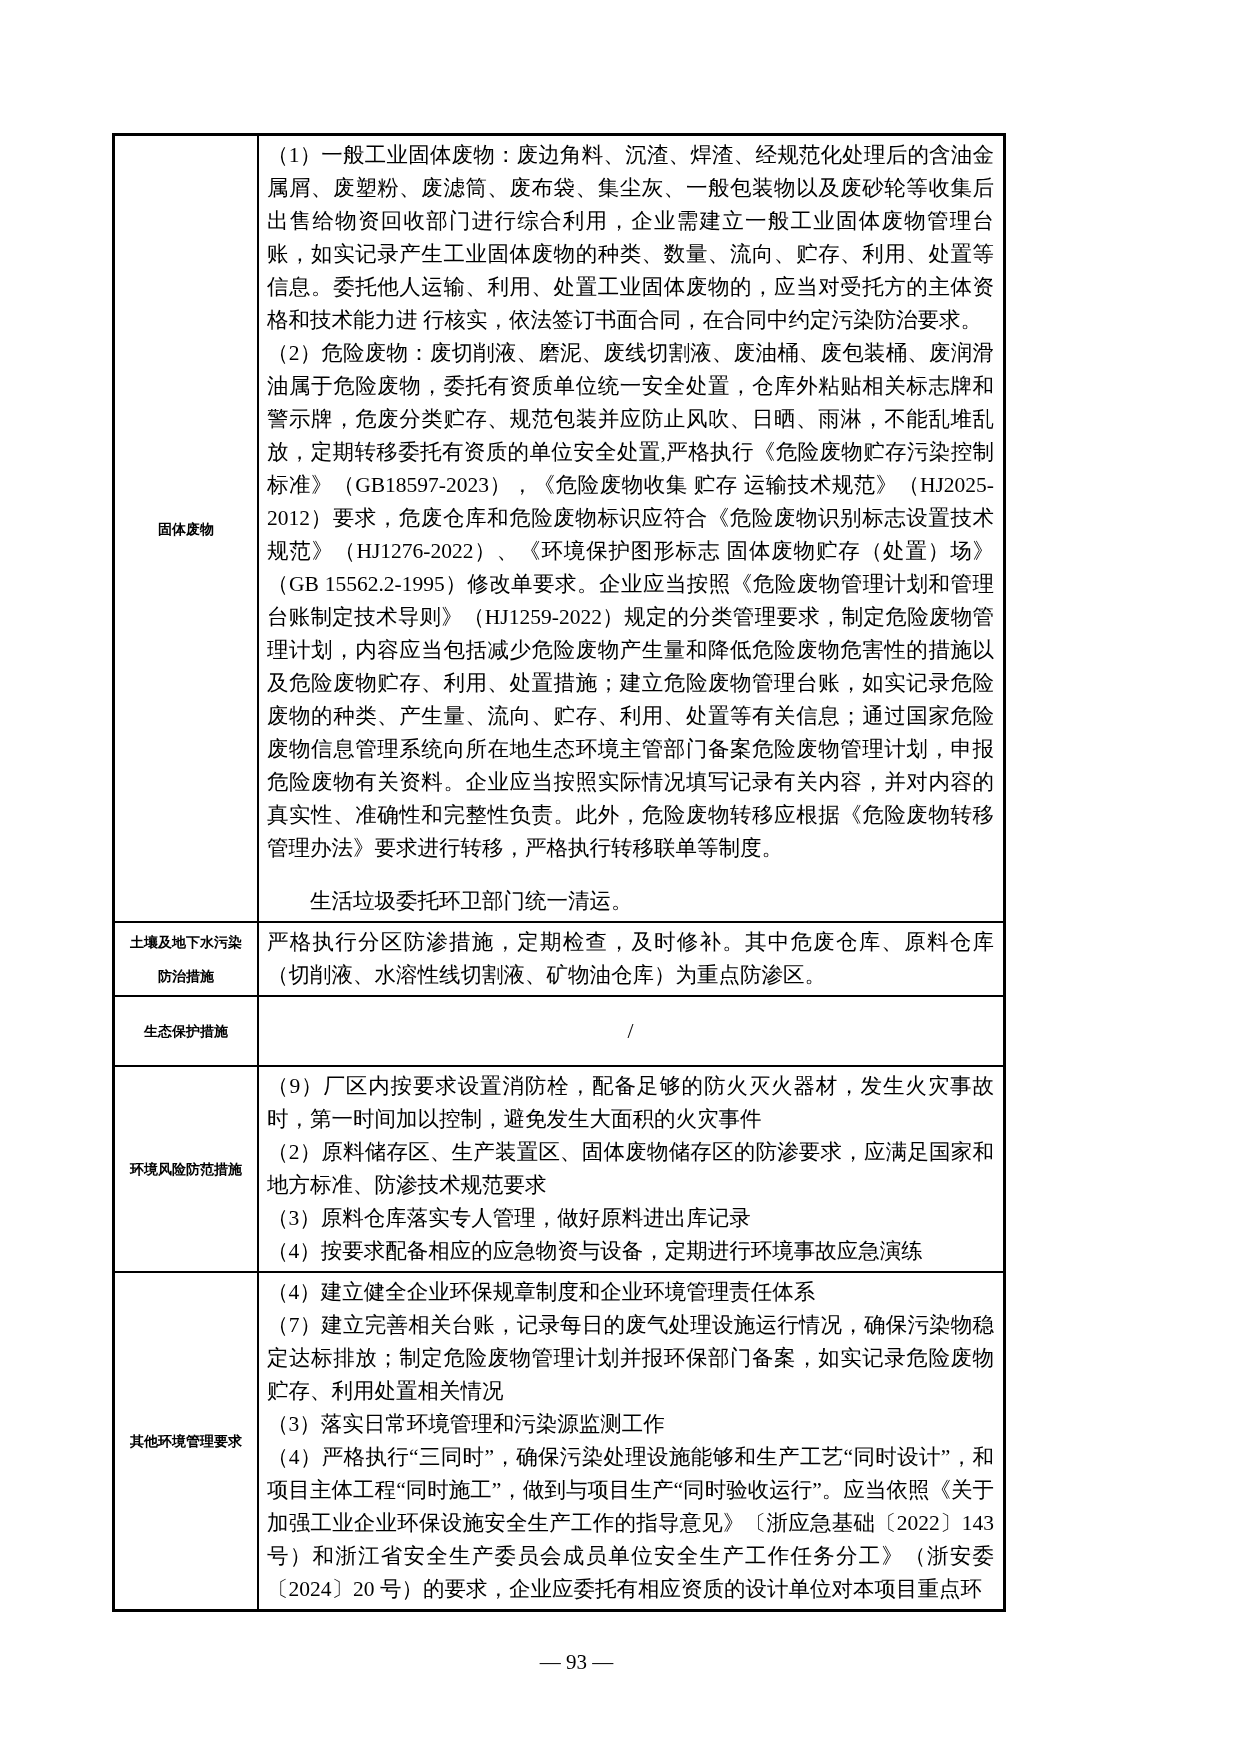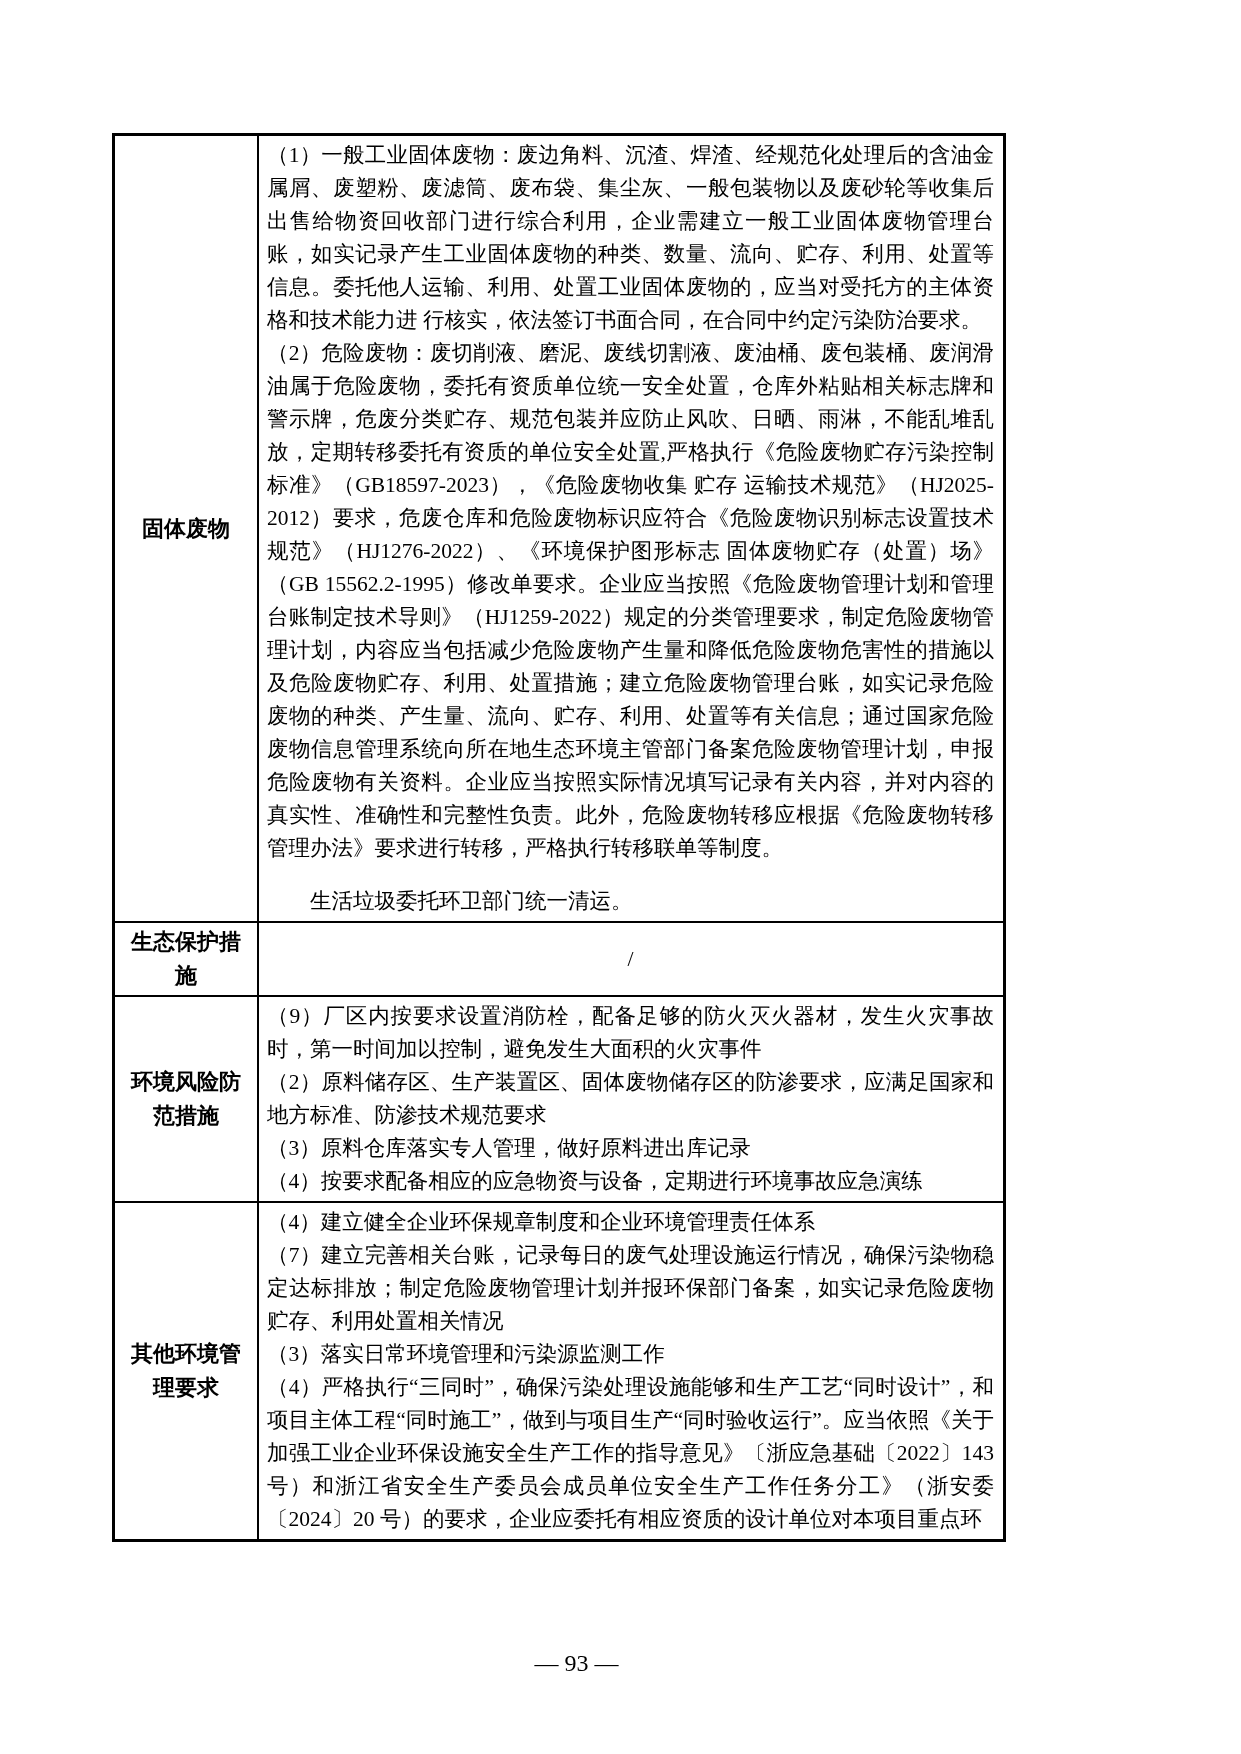--- a/index.html
+++ b/index.html
@@ -32,21 +32,21 @@
   table.doc-table, table.doc-table td {
     border: 2px solid #000;
   }
   table.doc-table { border-width: 3px; }
   td.label-cell {
     width: 118px;
     text-align: center;
     vertical-align: middle;
     font-family: "Liberation Sans", "DejaVu Sans", sans-serif;
     font-weight: bold;
-    font-size: 22px;
+    font-size: 14px;
     line-height: 34px;
     padding: 2px 12px;
   }
   td.content-cell {
     vertical-align: middle;
     font-size: 21.5px;
     line-height: 33px;
     padding: 3px 9px 3px 8px;
     text-align: justify;
   }
@@ -63,37 +63,43 @@
     vertical-align: middle;
     font-size: 21.5px;
     height: 62px;
   }
   .page-footer {
     position: absolute;
     left: 0;
     top: 1650px;
     width: 1153px;
     text-align: center;
-    font-size: 24px;
+    font-size: 21px;
     font-family: "Liberation Serif", "DejaVu Serif", serif;
   }
 </style>
 </head>
 <body>
 
 <div class="sheet">
 
   <table class="doc-table">
     <tbody>
         <tr>
       <td class="label-cell">固体废物</td>
       <td class="content-cell">
         <p>（1）一般工业固体废物：废边角料、沉渣、焊渣、经规范化处理后的含油金属屑、废塑粉、废滤筒、废布袋、集尘灰、一般包装物以及废砂轮等收集后出售给物资回收部门进行综合利用，企业需建立一般工业固体废物管理台账，如实记录产生工业固体废物的种类、数量、流向、贮存、利用、处置等信息。委托他人运输、利用、处置工业固体废物的，应当对受托方的主体资格和技术能力进 行核实，依法签订书面合同，在合同中约定污染防治要求。</p>
         <p>（2）危险废物：废切削液、磨泥、废线切割液、废油桶、废包装桶、废润滑油属于危险废物，委托有资质单位统一安全处置，仓库外粘贴相关标志牌和警示牌，危废分类贮存、规范包装并应防止风吹、日晒、雨淋，不能乱堆乱放，定期转移委托有资质的单位安全处置,严格执行《危险废物贮存污染控制标准》（GB18597-2023），《危险废物收集 贮存 运输技术规范》（HJ2025-2012）要求，危废仓库和危险废物标识应符合《危险废物识别标志设置技术规范》（HJ1276-2022）、《环境保护图形标志 固体废物贮存（处置）场》（GB 15562.2-1995）修改单要求。企业应当按照《危险废物管理计划和管理台账制定技术导则》（HJ1259-2022）规定的分类管理要求，制定危险废物管理计划，内容应当包括减少危险废物产生量和降低危险废物危害性的措施以及危险废物贮存、利用、处置措施；建立危险废物管理台账，如实记录危险废物的种类、产生量、流向、贮存、利用、处置等有关信息；通过国家危险废物信息管理系统向所在地生态环境主管部门备案危险废物管理计划，申报危险废物有关资料。企业应当按照实际情况填写记录有关内容，并对内容的真实性、准确性和完整性负责。此外，危险废物转移应根据《危险废物转移管理办法》要求进行转移，严格执行转移联单等制度。</p>
         <p class="indent">生活垃圾委托环卫部门统一清运。</p>
+      </td>
+    </tr>
+    <tr>
+      <td class="label-cell">土壤及地下水污染防治措施</td>
+      <td class="content-cell">
+        <p>严格执行分区防渗措施，定期检查，及时修补。其中危废仓库、原料仓库（切削液、水溶性线切割液、矿物油仓库）为重点防渗区。</p>
       </td>
     </tr>
     <tr>
       <td class="label-cell">生态保护措施</td>
       <td class="content-cell slash-cell">
         <p>/</p>
       </td>
     </tr>
     <tr>
       <td class="label-cell">环境风险防范措施</td>

